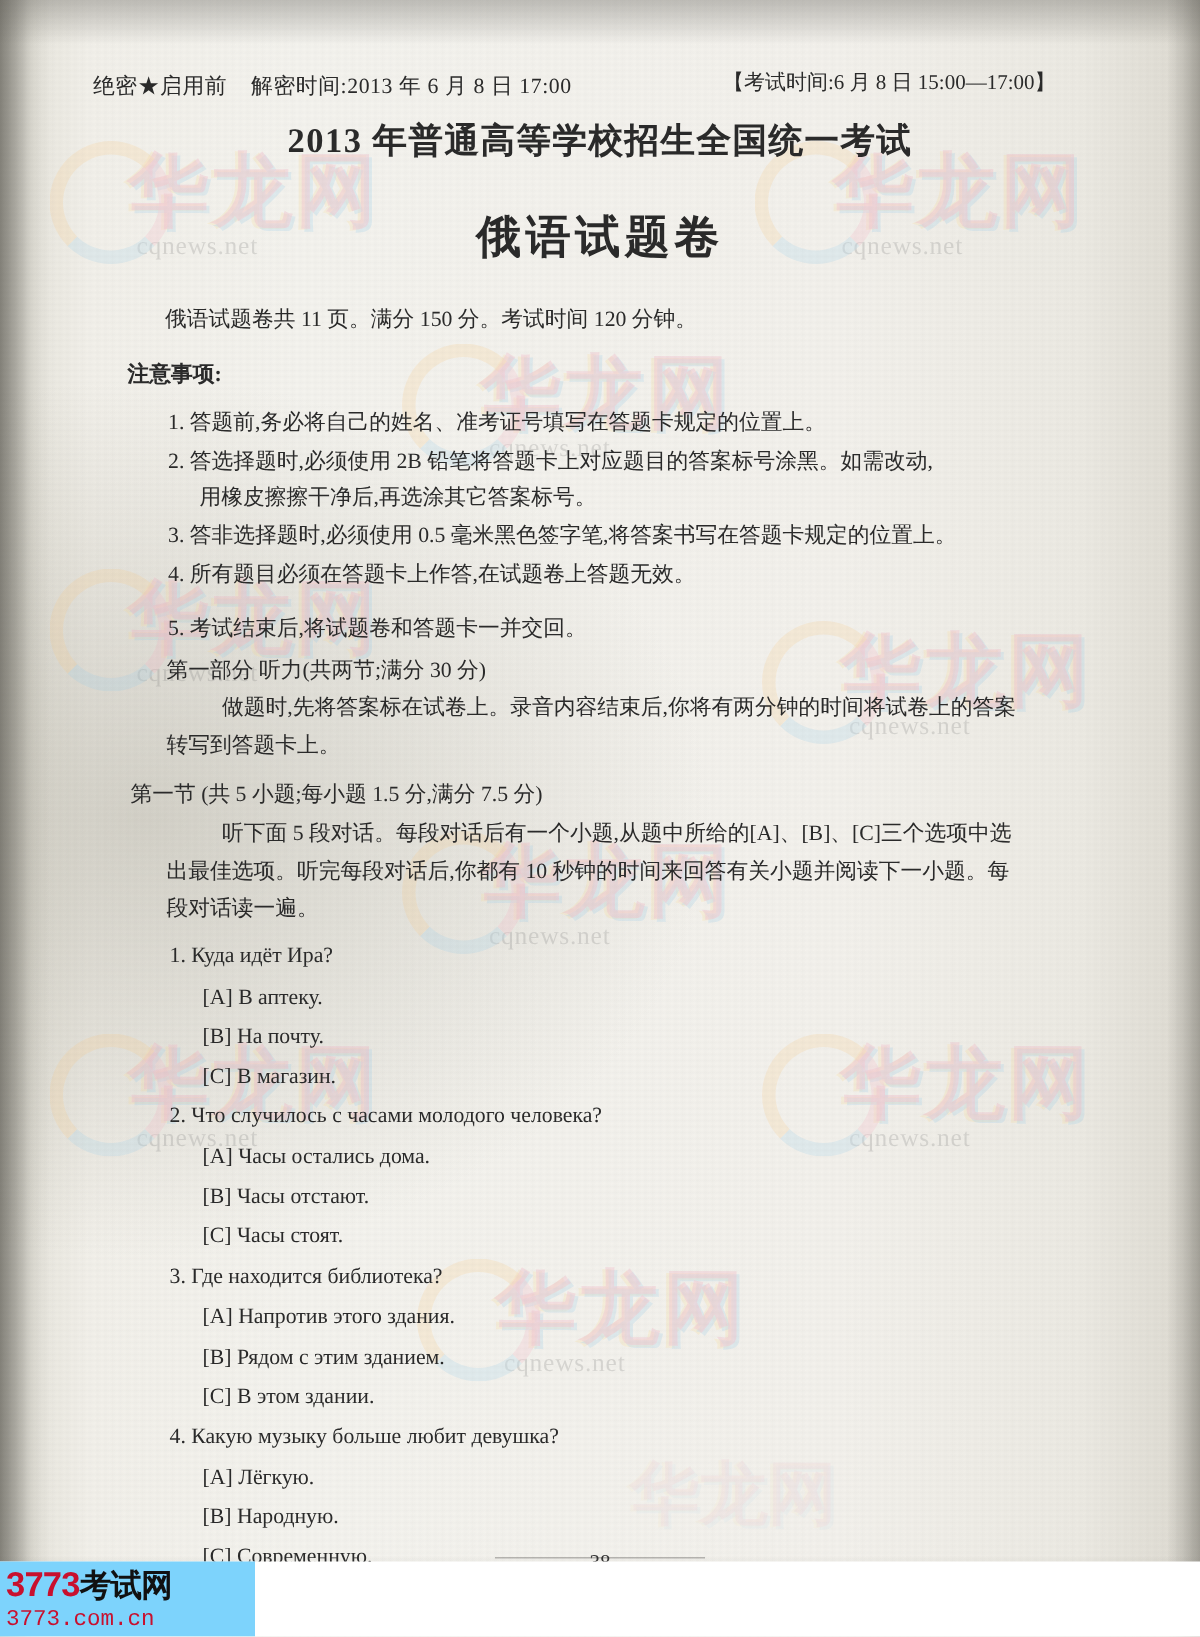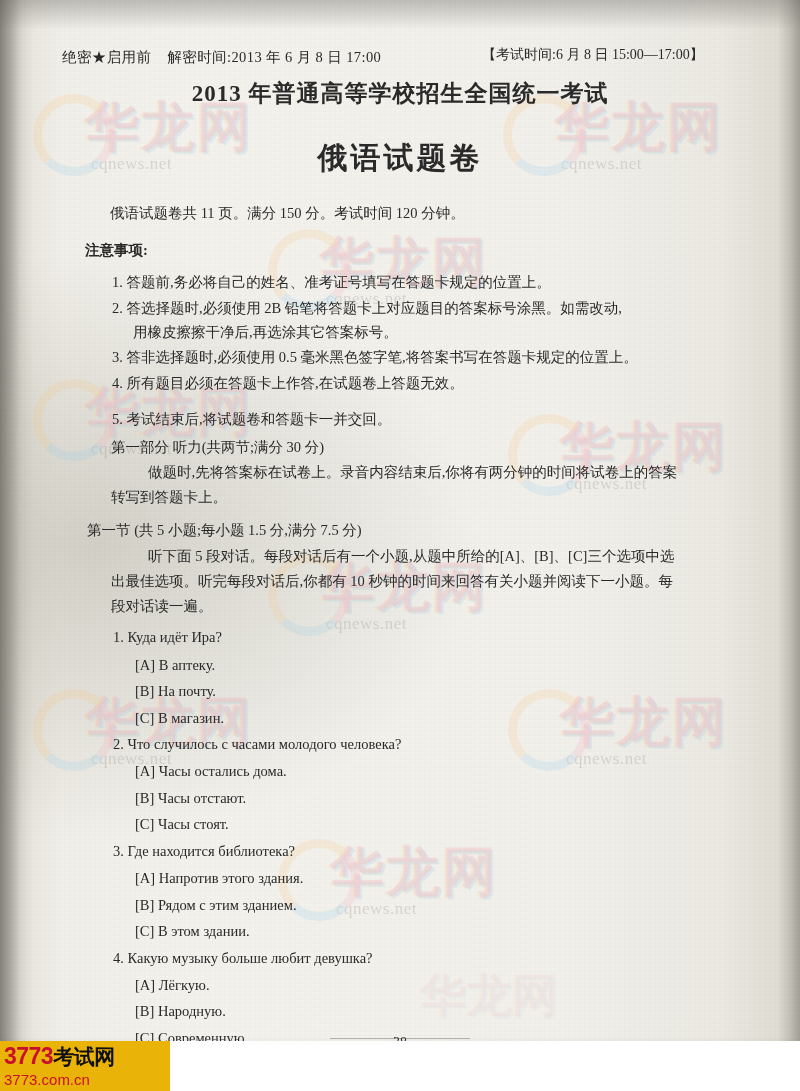--- a/index.html
+++ b/index.html
@@ -159,39 +159,39 @@
     position: absolute;
     left: 330px; bottom: 52px; width: 140px; height: 1px;
     background: rgba(0,0,0,0.25);
   }
 
   
   #badge {
     position: absolute;
     left: 0; bottom: 0;
     width: 170px; height: 50px;
-    background: #eab308;
+    background: #7dd3fc;
     z-index: 30;
   }
   #badge .b1 {
     position: absolute; left: 4px; top: 2px;
     font-size: 23px; font-weight: bold;
     color: #c8102e;
     font-family: "Liberation Sans", sans-serif;
     letter-spacing: -0.5px;
   }
   #badge .b1 .cn {
     color: #111;
     font-family: "Liberation Sans", sans-serif;
     font-size: 21px;
   }
   #badge .b2 {
     position: absolute; left: 4px; top: 30px;
     font-size: 15px; color: #c8102e;
-    font-family: Liberation Sans, sans-serif;
+    font-family: Liberation Mono, monospace;
   }
   #badge-fill {
     position: absolute;
     left: 0; bottom: 0; width: 800px; height: 50px;
     background: #ffffff;
     z-index: 20;
   }
 </style>
 </head>
 <body>

